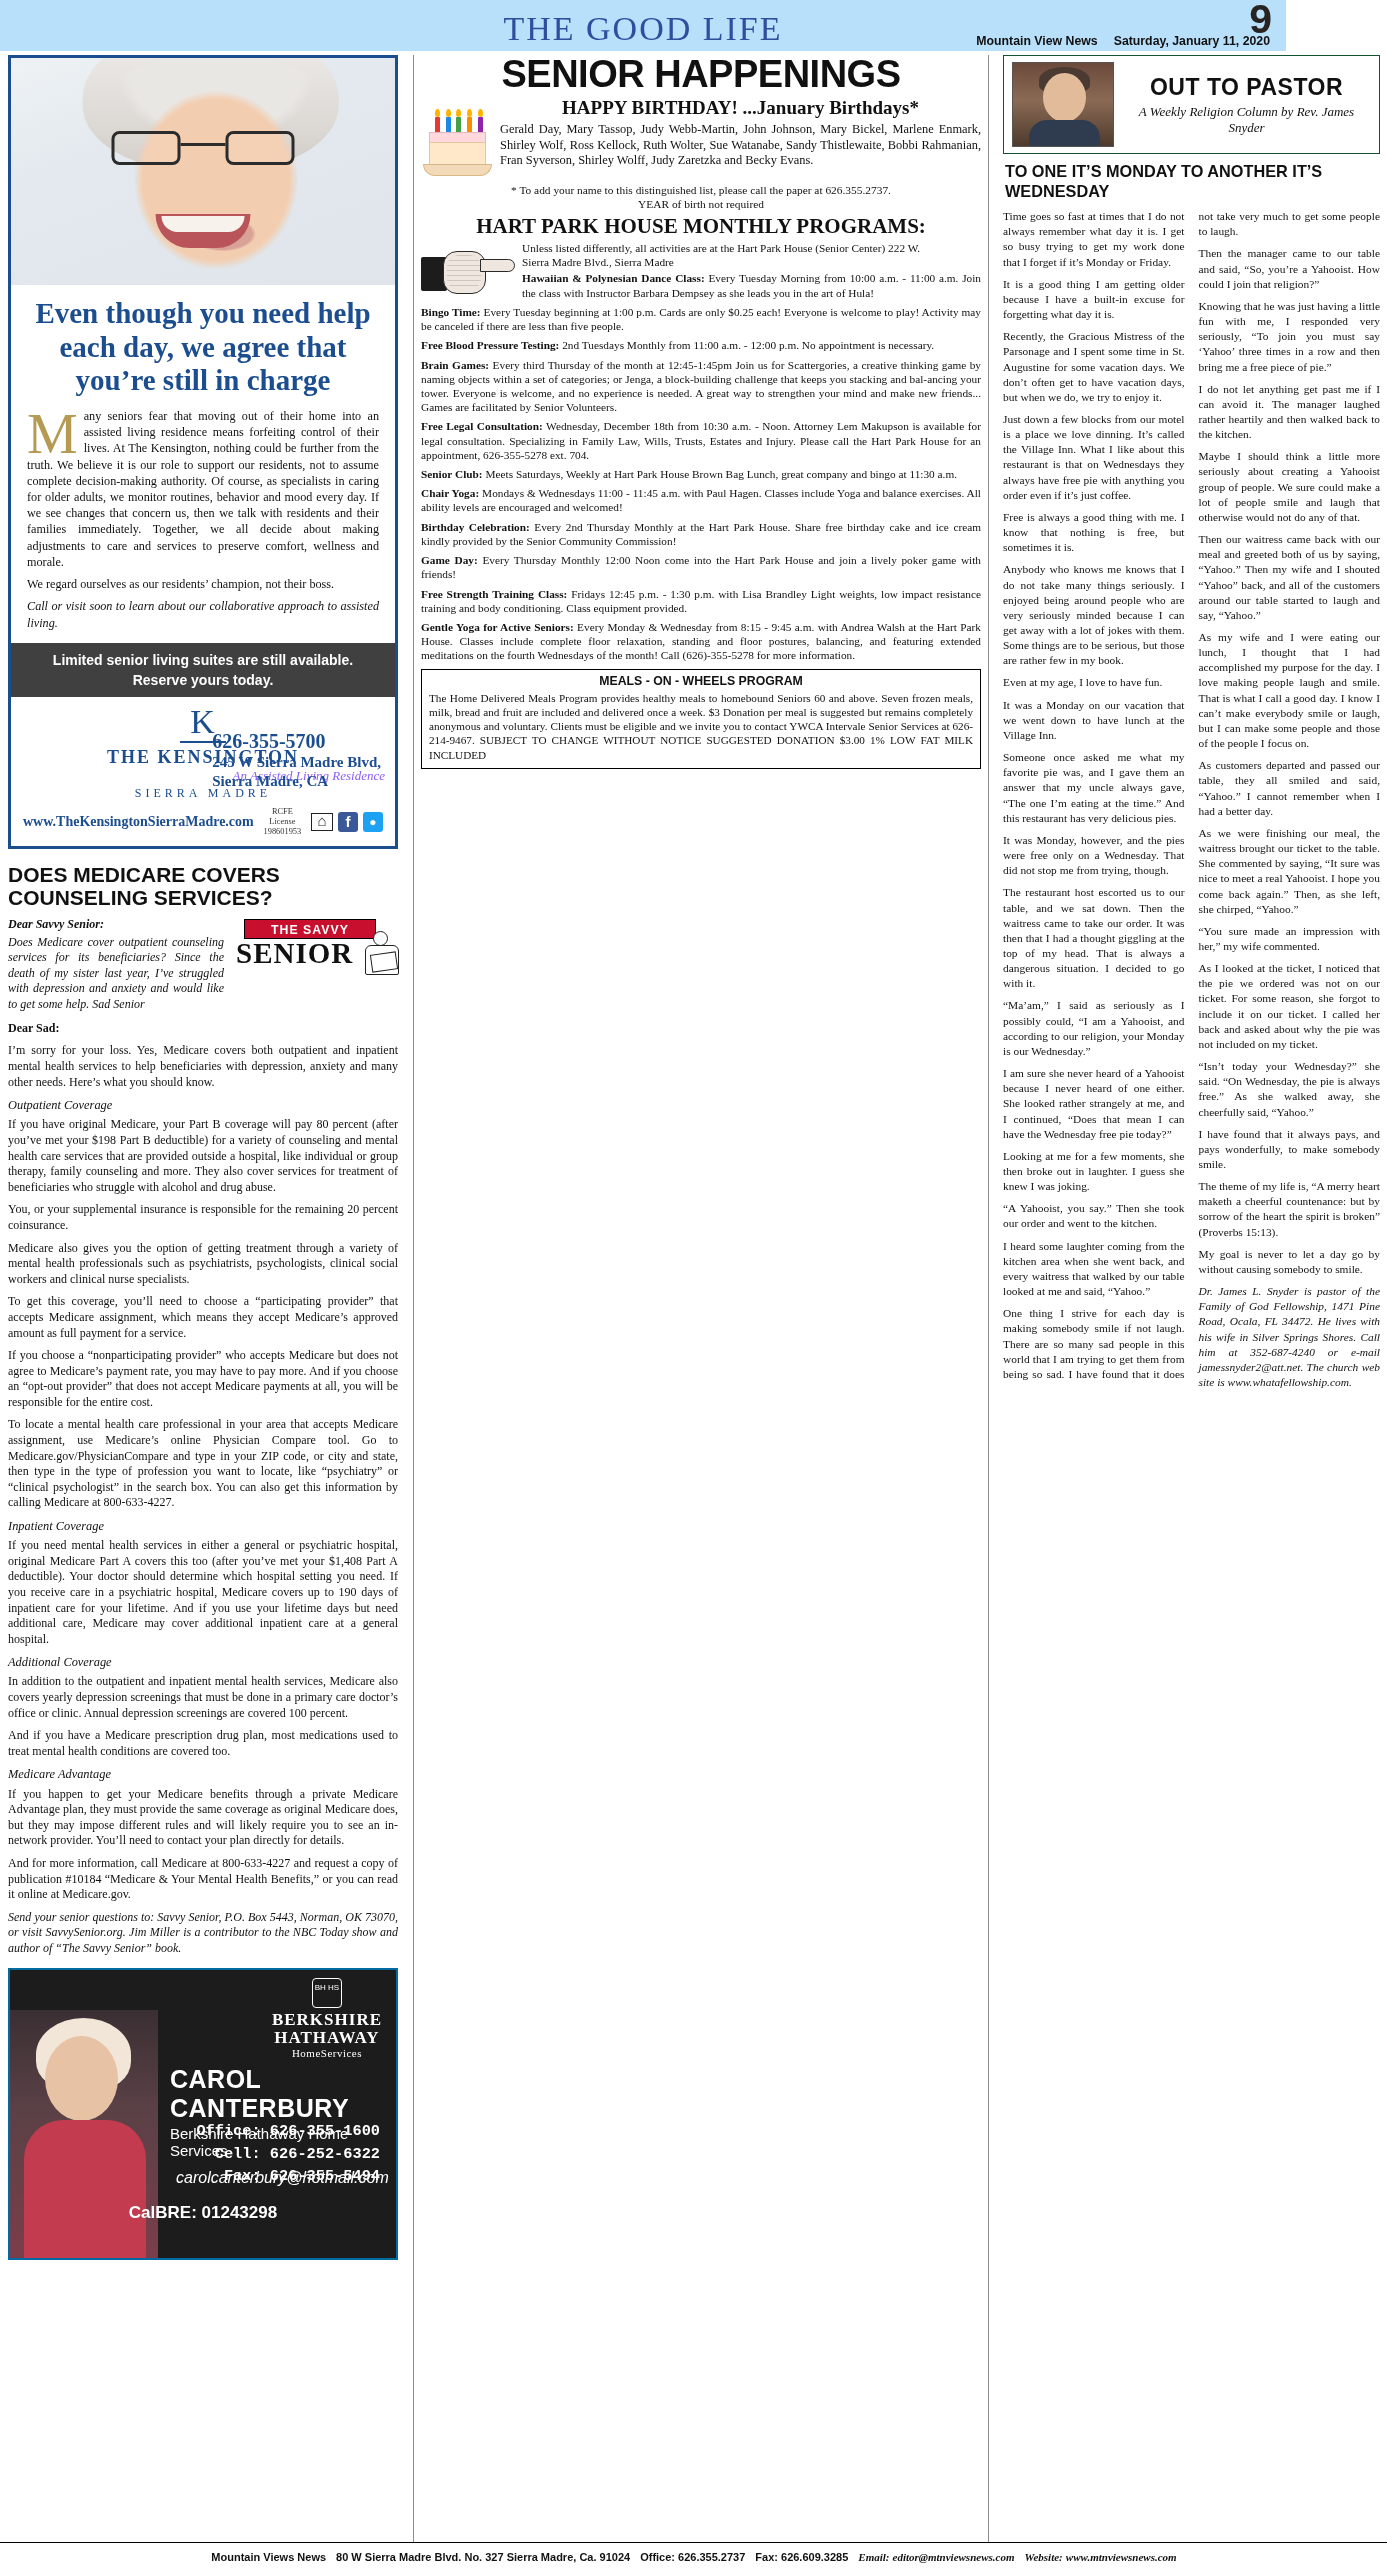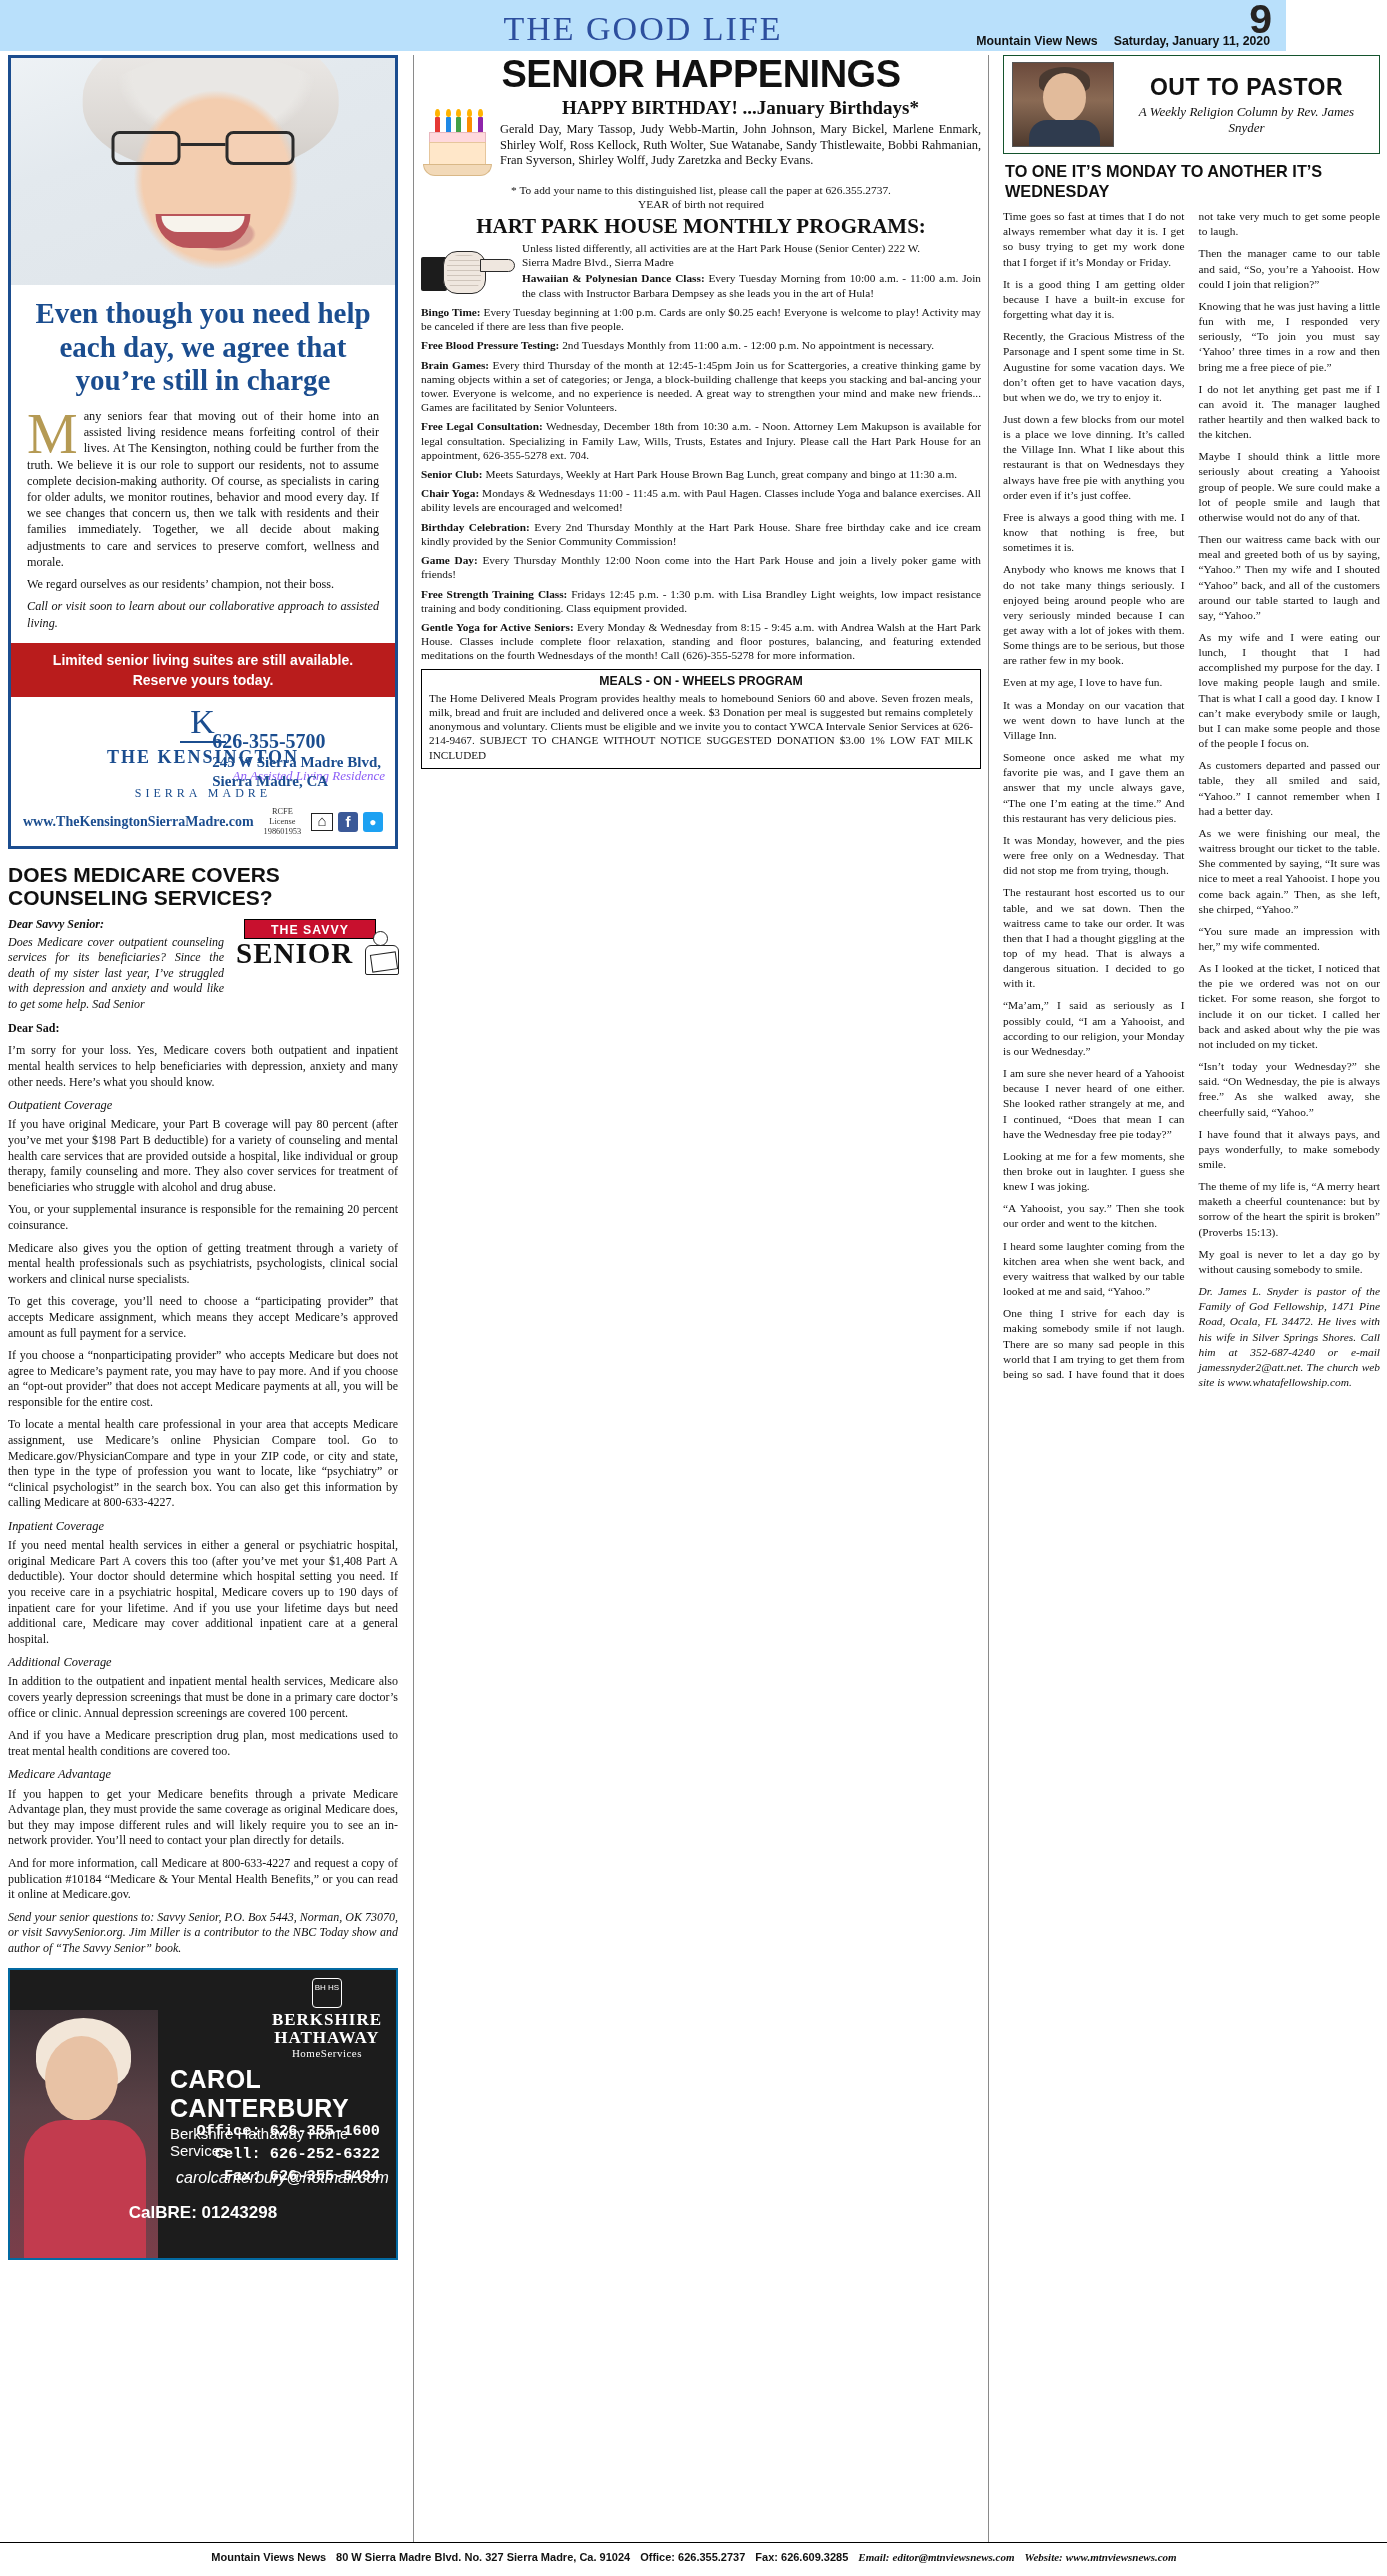--- a/index.html
+++ b/index.html
@@ -93,21 +93,21 @@
     font-weight:bold; font-size:29px; line-height:1.16;
     padding:12px 16px 10px 16px;
   }
   .ken-body{ padding:0 16px 6px 16px; font-size:12.2px; line-height:1.33; text-align:justify; }
   .ken-body p{ margin-bottom:6px; }
   .dropcap{
     float:left; font-size:57px; line-height:43px; color:#b59a54;
     padding:4px 6px 0 0; font-family:"Liberation Serif", serif;
   }
   .ken-cta{
-    background:#b91c1c; color:#fff; text-align:center;
+    background:#404040; color:#fff; text-align:center;
     font-family:"Liberation Sans", sans-serif;
     font-weight:bold; font-size:14px; line-height:1.45; padding:7px 4px;
   }
   .ken-logo-wrap{ text-align:center; padding:8px 10px 4px 10px; }
   .ken-k{
     font-family:"Liberation Serif", serif; font-size:34px; color:#1b4d8f;
     line-height:1; letter-spacing:1px; border-bottom:2px solid #1b4d8f;
     display:inline-block; padding:0 10px 2px 10px; margin-bottom:4px;
   }
   .ken-name{ font-family:"Liberation Serif", serif; font-size:18px; letter-spacing:2px; color:#1b4d8f; font-weight:bold;}

